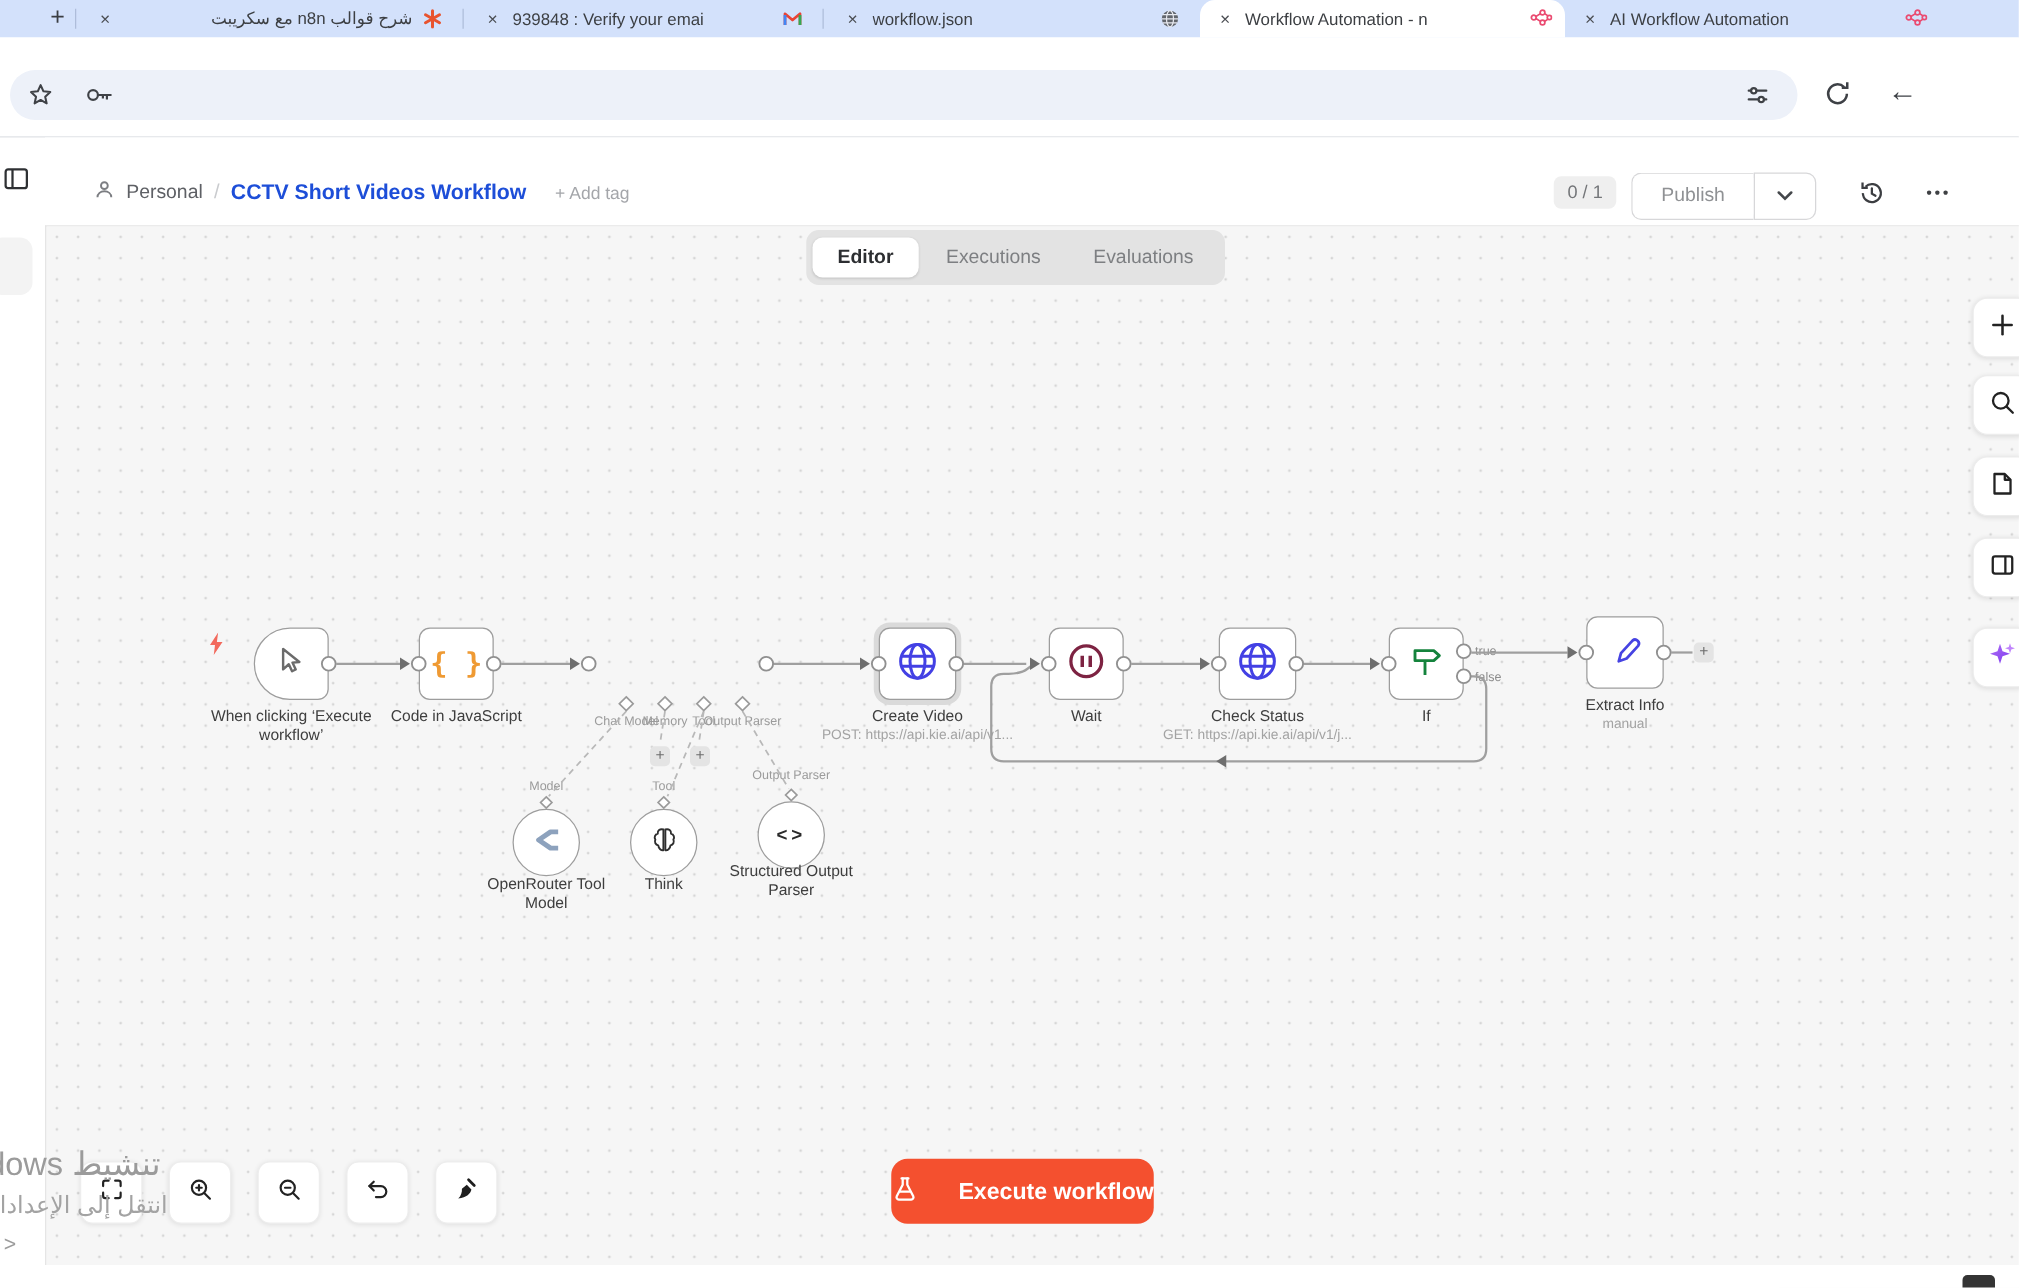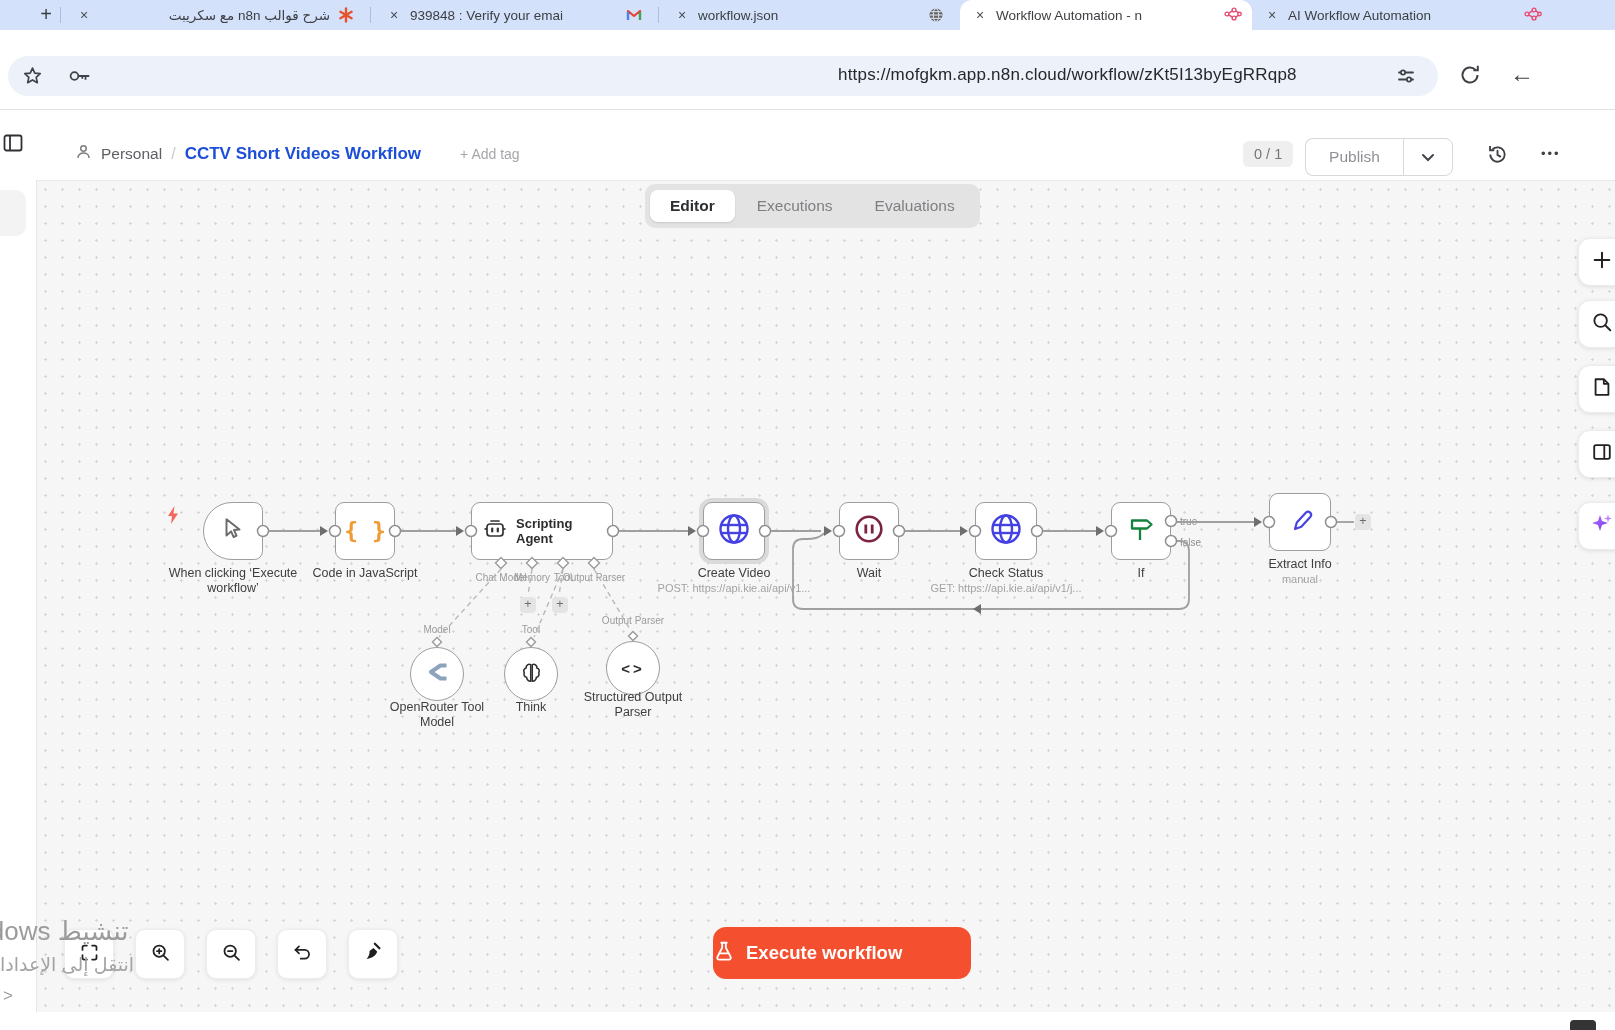--- a/index.html
+++ b/index.html
@@ -26,21 +26,21 @@
   .urltext { position:absolute; left:830px; top:9px; font-size:17px; color:#26282b; letter-spacing:.2px; }
   .icon-btn { position:absolute; display:flex; align-items:center; justify-content:center; }
   .backglyph { font-size:24px; color:#3e4146; }
 
   
   .appheader { position:absolute; top:110px; left:36px; width:1579px; height:70px; background:#fff; }
   .crumbs { position:absolute; left:39px; top:33px; display:flex; align-items:center; gap:9px; }
   .crumb-proj { font-size:15.5px; color:#5e6065; }
   .crumb-sep { font-size:16px; color:#c9cbce; }
   .crumb-title { font-size:17px; color:#1d4ed8; font-weight:600; }
-  .addtag { font-size:14px; color:#a4a6aa; margin-left:30px; }
+  .addtag { font-size:14px; color:#a4a6aa; margin-left:14px; }
   .counter { position:absolute; left:1207px; top:31px; background:#efefef; border-radius:6px;
     padding:5px 11px; font-size:14.5px; color:#747679; }
   .pubwrap { position:absolute; left:1269px; top:28px; display:flex; }
   .pub-main { width:98px; height:38px; background:#fff; border:1px solid #d7d7d9; border-right:none;
     border-radius:8px 0 0 8px; display:flex; align-items:center; justify-content:center;
     font-size:15.5px; color:#8f9194; }
   .pub-arrow { width:50px; height:38px; background:#fff; border:1px solid #d7d7d9;
     border-radius:0 8px 8px 0; display:flex; align-items:center; justify-content:center; }
   .hist { position:absolute; left:1450px; top:33px; }
   .moremenu { position:absolute; left:1505px; top:36px; font-size:13px; letter-spacing:2px; color:#3f4144; }
@@ -73,22 +73,22 @@
   .pglyph { font-size:15px; font-weight:700; color:#2b2b2b; letter-spacing:3px; }
   .pluschip { position:absolute; width:16px; height:16px; background:#e4e4e4; border-radius:4px;
     color:#6d6d6d; font-size:12.5px; line-height:15px; text-align:center; z-index:4; }
   .tf { position:absolute; font-size:10px; color:#8d8d8d; z-index:2; }
   .boltwrap { position:absolute; z-index:2; }
 
   
   .cbtn { position:absolute; width:50px; height:50px; background:#fff; border:1px solid #ededed;
     border-radius:10px; box-shadow:0 1px 4px rgba(0,0,0,.09); display:flex; align-items:center;
     justify-content:center; z-index:10; }
-  .exec { position:absolute; left:676px; top:746px; width:258px; height:52px; background:#f4502f;
-    border-radius:13px; display:flex; align-items:center; justify-content:flex-start; gap:11px; z-index:10; }
+  .exec { position:absolute; left:676px; top:746px; width:210px; height:52px; background:#f4502f;
+    border-radius:13px; display:flex; align-items:center; justify-content:space-between; gap:11px; z-index:10; }
   .exec span.lbl { color:#fff; font-size:18.5px; font-weight:700; }
 
   .rbtn { position:absolute; left:1578px; width:48px; height:48px; background:#fff; border:1px solid #ececec;
     border-radius:12px; box-shadow:0 1px 4px rgba(0,0,0,.1); display:flex; align-items:center;
     justify-content:center; z-index:30; }
 
   .bottomstrip { position:absolute; left:0; top:1012px; width:1615px; height:18px; background:#fff; z-index:25; }
   .darkchip { position:absolute; left:1570px; top:1020px; width:26px; height:10px; background:#343434;
     border-radius:4px 4px 0 0; z-index:26; }
 
@@ -191,21 +191,20 @@
       <svg width="21" height="21" viewBox="0 0 24 24" fill="none" stroke="#3f4247" stroke-width="1.9" stroke-linejoin="round">
           <path d="M12 3.5 L14.6 9.2 L20.8 9.9 L16.2 14.1 L17.5 20.2 L12 17.1 L6.5 20.2 L7.8 14.1 L3.2 9.9 L9.4 9.2 Z"></path>
         </svg>
     </span>
     <span class="icon-btn" style="left:60px;top:10px">
       <svg width="24" height="20" viewBox="0 0 26 20" fill="none" stroke="#3f4247" stroke-width="1.9">
           <circle cx="7" cy="10" r="4.2"></circle>
           <path d="M11.2 10 H23 M19 10 v4 M15.5 10 v3"></path>
         </svg>
     </span>
-    <span class="urltext">https://mofgkm.app.n8n.cloud/workflow/zKt5I13byEgRRqp8</span>
     <span class="icon-btn" style="left:1388px;top:10px">
       <svg width="20" height="20" viewBox="0 0 20 20" fill="none" stroke="#3f4247" stroke-width="1.8" stroke-linecap="round">
           <line x1="3" y1="6.5" x2="17" y2="6.5"></line>
           <circle cx="7" cy="6.5" r="2.1" fill="#fff"></circle>
           <line x1="3" y1="13.5" x2="17" y2="13.5"></line>
           <circle cx="13" cy="13.5" r="2.1" fill="#fff"></circle>
         </svg>
     </span>
   </div>
   <span class="icon-btn" style="left:1458px;top:33px">
@@ -336,33 +335,20 @@
       <svg width="26" height="26" viewBox="0 0 24 24" fill="none" stroke="#6b6b6b" stroke-width="1.8" stroke-linejoin="round">
           <path d="M6,3 V18 L10.2,14.2 L12.6,19.4 L15.3,18.1 L12.9,13 L18,12.5 Z"></path>
         </svg>
     </span>
   </div>
 
   <div class="node" style="left:298px;top:321px">
     <span class="codeglyph">{ }</span>
   </div>
 
-  <div class="node wide" style="left:434px;top:321px">
-    <span>
-      <svg width="24" height="22" viewBox="0 0 24 22" fill="none" stroke="#333" stroke-width="1.7">
-          <rect x="4" y="6" width="16" height="12" rx="3"></rect>
-          <line x1="9.2" y1="10.5" x2="9.2" y2="13.5" stroke-width="2.2" stroke-linecap="round"></line>
-          <line x1="14.8" y1="10.5" x2="14.8" y2="13.5" stroke-width="2.2" stroke-linecap="round"></line>
-          <line x1="8" y1="3" x2="16" y2="3" stroke-linecap="round"></line>
-          <line x1="1.5" y1="11" x2="4" y2="11"></line>
-          <line x1="20" y1="11" x2="22.5" y2="11"></line>
-        </svg>
-    </span>
-    <span class="agent-title">Scripting Agent</span>
-  </div>
 
   <div class="node selected" style="left:666px;top:321px;width:62px">
     <span>
       <svg width="34" height="34" viewBox="0 0 34 34" fill="none" stroke="#4340e4" stroke-width="2.4">
           <circle cx="17" cy="17" r="13.5"></circle>
           <ellipse cx="17" cy="17" rx="6" ry="13.5"></ellipse>
           <line x1="4" y1="13" x2="30" y2="13"></line>
           <line x1="4" y1="21" x2="30" y2="21"></line>
         </svg>
     </span>

